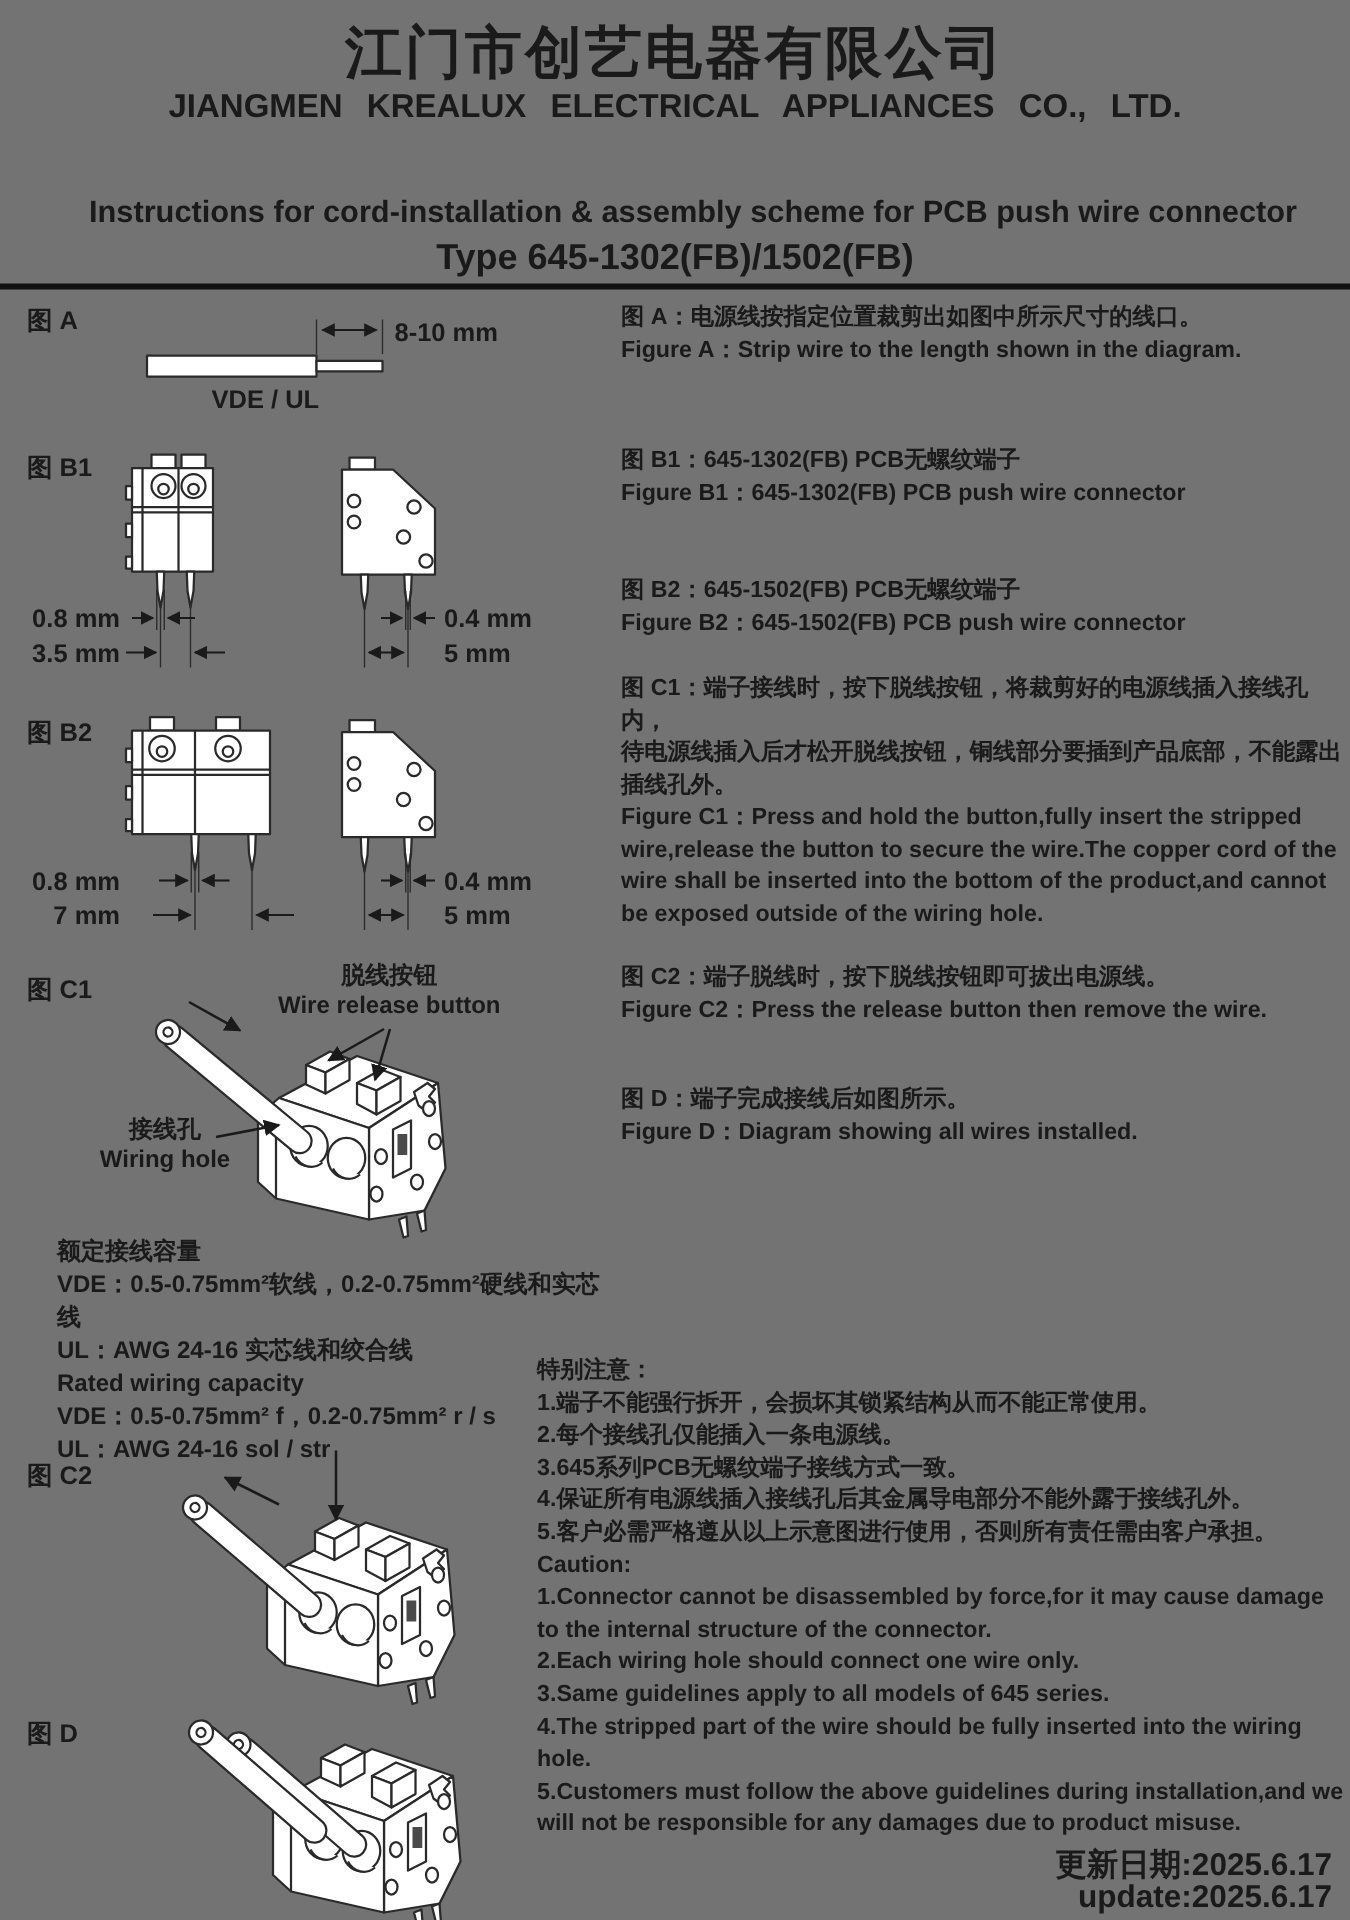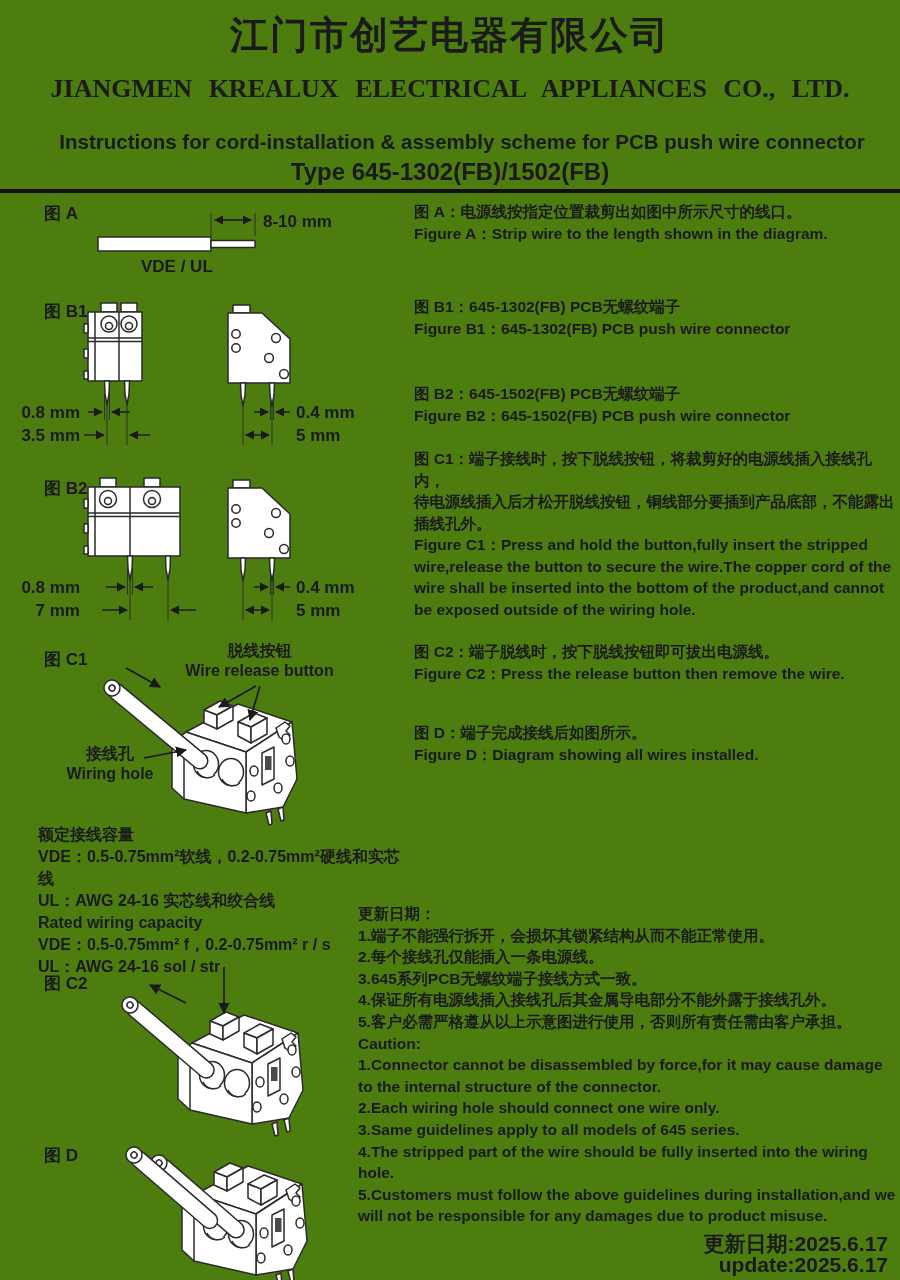--- a/index.html
+++ b/index.html
@@ -1,25 +1,25 @@
 <!DOCTYPE html>
 <html><head>
 <meta charset="utf-8">
 <style>
   html,body{margin:0;padding:0;background:#fff;}
-  #page{position:relative;width:900px;height:1280px;background:#4d7c0f;overflow:hidden;
+  #page{position:relative;width:900px;height:1280px;background:#737373;overflow:hidden;
         font-family:"Liberation Sans","DejaVu Sans",sans-serif;font-weight:700;color:#1a1a1a;}
   .hline{position:absolute;width:100%;text-align:center;left:0;}
   #t1{top:10px;font-size:38px;letter-spacing:2px;}
-  #t2{top:74px;font-size:26px;word-spacing:10px;font-family:Liberation Serif, serif;}
+  #t2{top:58px;font-size:22px;word-spacing:10px;}
   #t3{top:95px;font-size:24px;letter-spacing:1px;}
   #t4{top:130px;font-size:20.5px;padding-left:12px;}
   #t5{top:158px;font-size:24px;}
   #rule{position:absolute;left:0;top:189px;width:900px;height:4px;background:#111;}
-  .figlabel{position:absolute;font-size:17px;margin-left:26px;}
+  .figlabel{position:absolute;font-size:17px;}
   .fig{position:absolute;}
   .desc{position:absolute;font-size:15.5px;line-height:21.5px;width:486px;}
   .desc div{white-space:pre-line;}
   .callout{position:absolute;text-align:center;font-size:16px;line-height:20px;}
   #capacity{position:absolute;left:18px;top:824px;font-size:16px;line-height:22px;white-space:pre-line;width:370px;margin-left:20px;}
   #notes{position:absolute;left:358px;top:903px;width:538px;font-size:15.5px;line-height:21.6px;}
   #footer{position:absolute;right:12px;top:1233px;text-align:right;font-size:21px;line-height:21px;}
   svg .ink *, svg .ink{fill:#fff;stroke:#2a2a2a;stroke-width:1.5;stroke-linejoin:round;}
   svg .thin line{stroke:#2a2a2a;stroke-width:0.9;}
   svg .dim line{stroke:#1a1a1a;stroke-width:1.4;}
@@ -289,21 +289,21 @@
   <div class="desc" style="left:414px;top:641px">
     <div>图 C2：端子脱线时，按下脱线按钮即可拔出电源线。</div>
     <div>Figure C2：Press the release button then remove the wire.</div>
   </div>
   <div class="desc" style="left:414px;top:722px">
     <div>图 D：端子完成接线后如图所示。</div>
     <div>Figure D：Diagram showing all wires installed.</div>
   </div>
 
   <div id="notes">
-    <div>更新日期：</div>
+    <div>特别注意：</div>
     <div>1.端子不能强行拆开，会损坏其锁紧结构从而不能正常使用。</div>
     <div>2.每个接线孔仅能插入一条电源线。</div>
     <div>3.645系列PCB无螺纹端子接线方式一致。</div>
     <div>4.保证所有电源线插入接线孔后其金属导电部分不能外露于接线孔外。</div>
     <div>5.客户必需严格遵从以上示意图进行使用，否则所有责任需由客户承担。</div>
     <div>Caution:</div>
     <div>1.Connector cannot be disassembled by force,for it may cause damage to the internal structure of the connector.</div>
     <div>2.Each wiring hole should connect one wire only.</div>
     <div>3.Same guidelines apply to all models of 645 series.</div>
     <div>4.The stripped part of the wire should be fully inserted into the wiring hole.</div>

